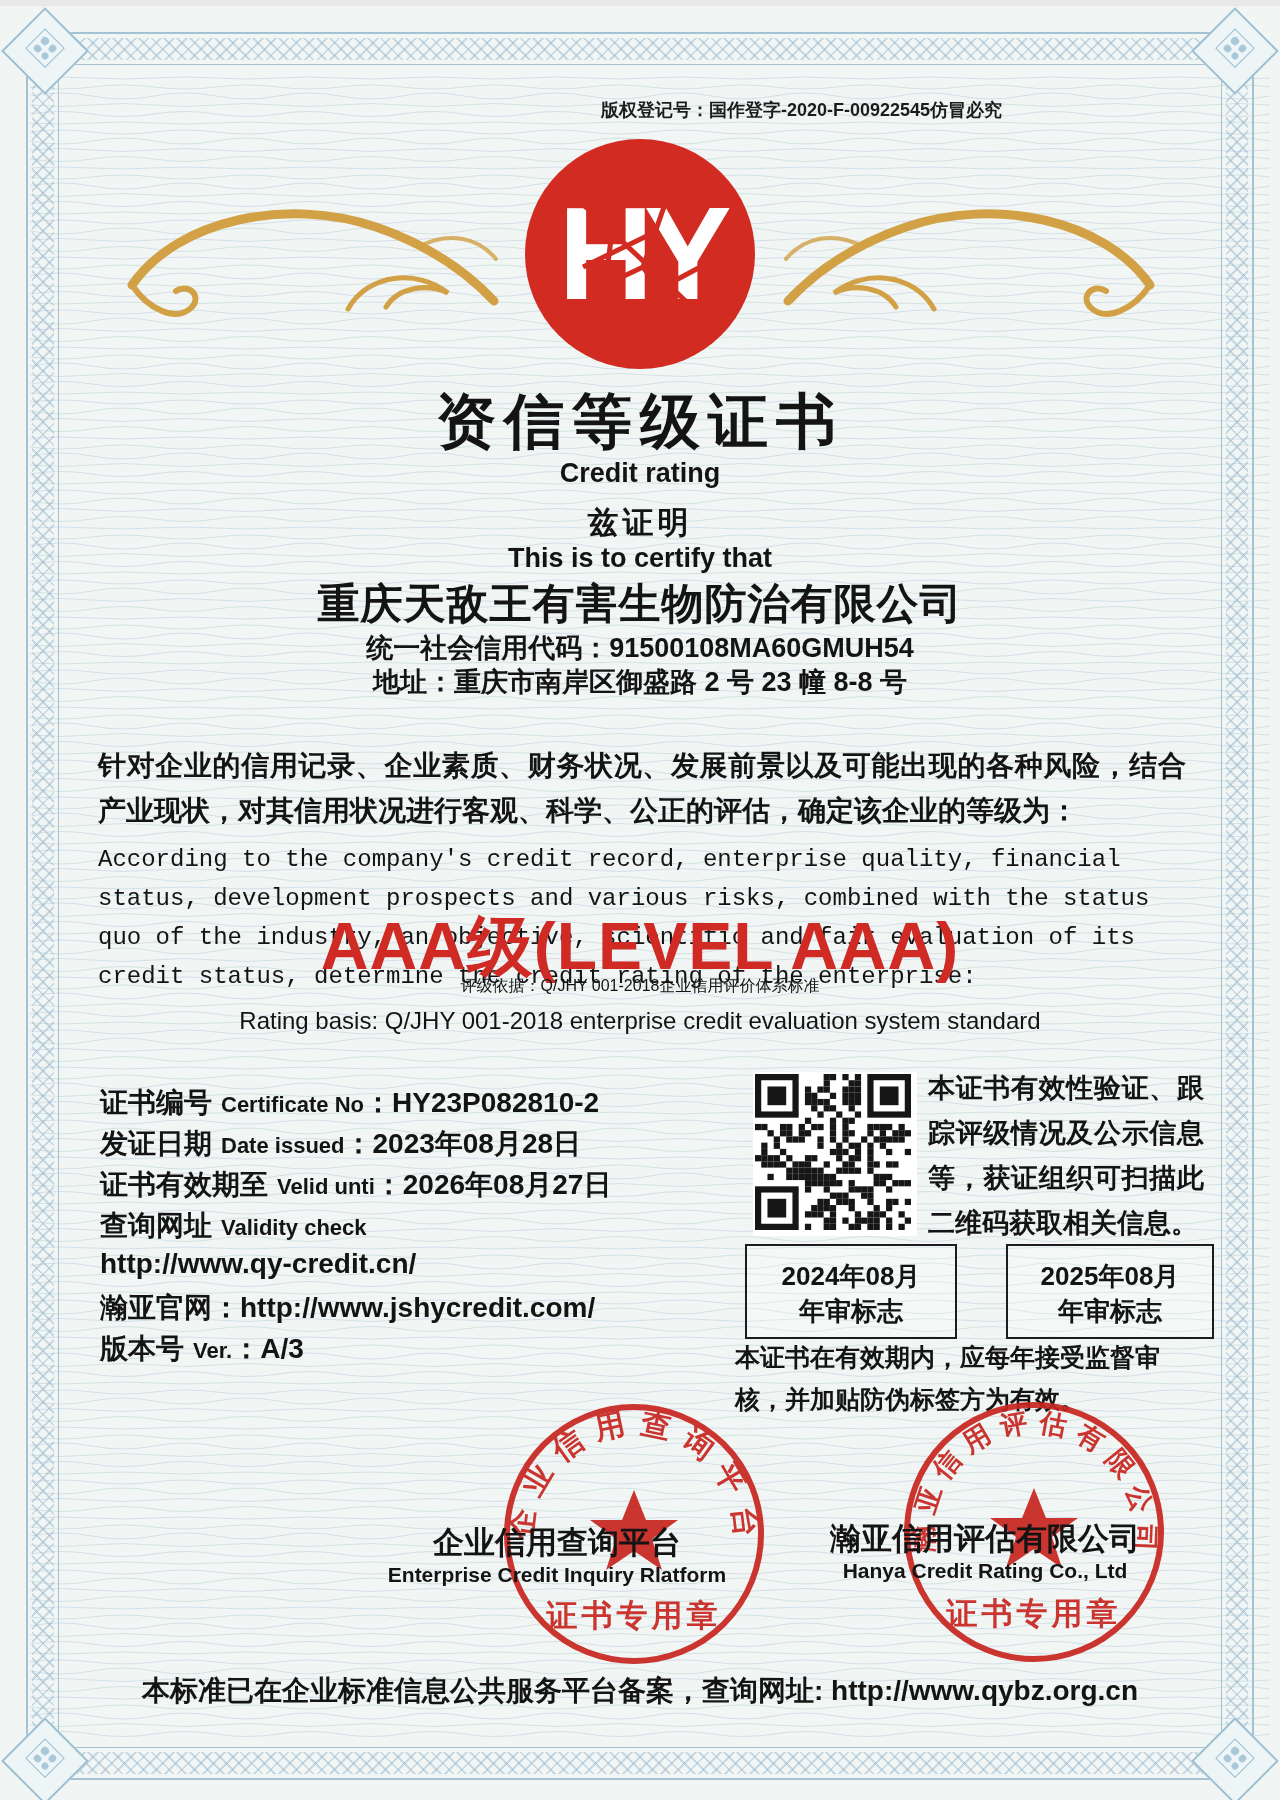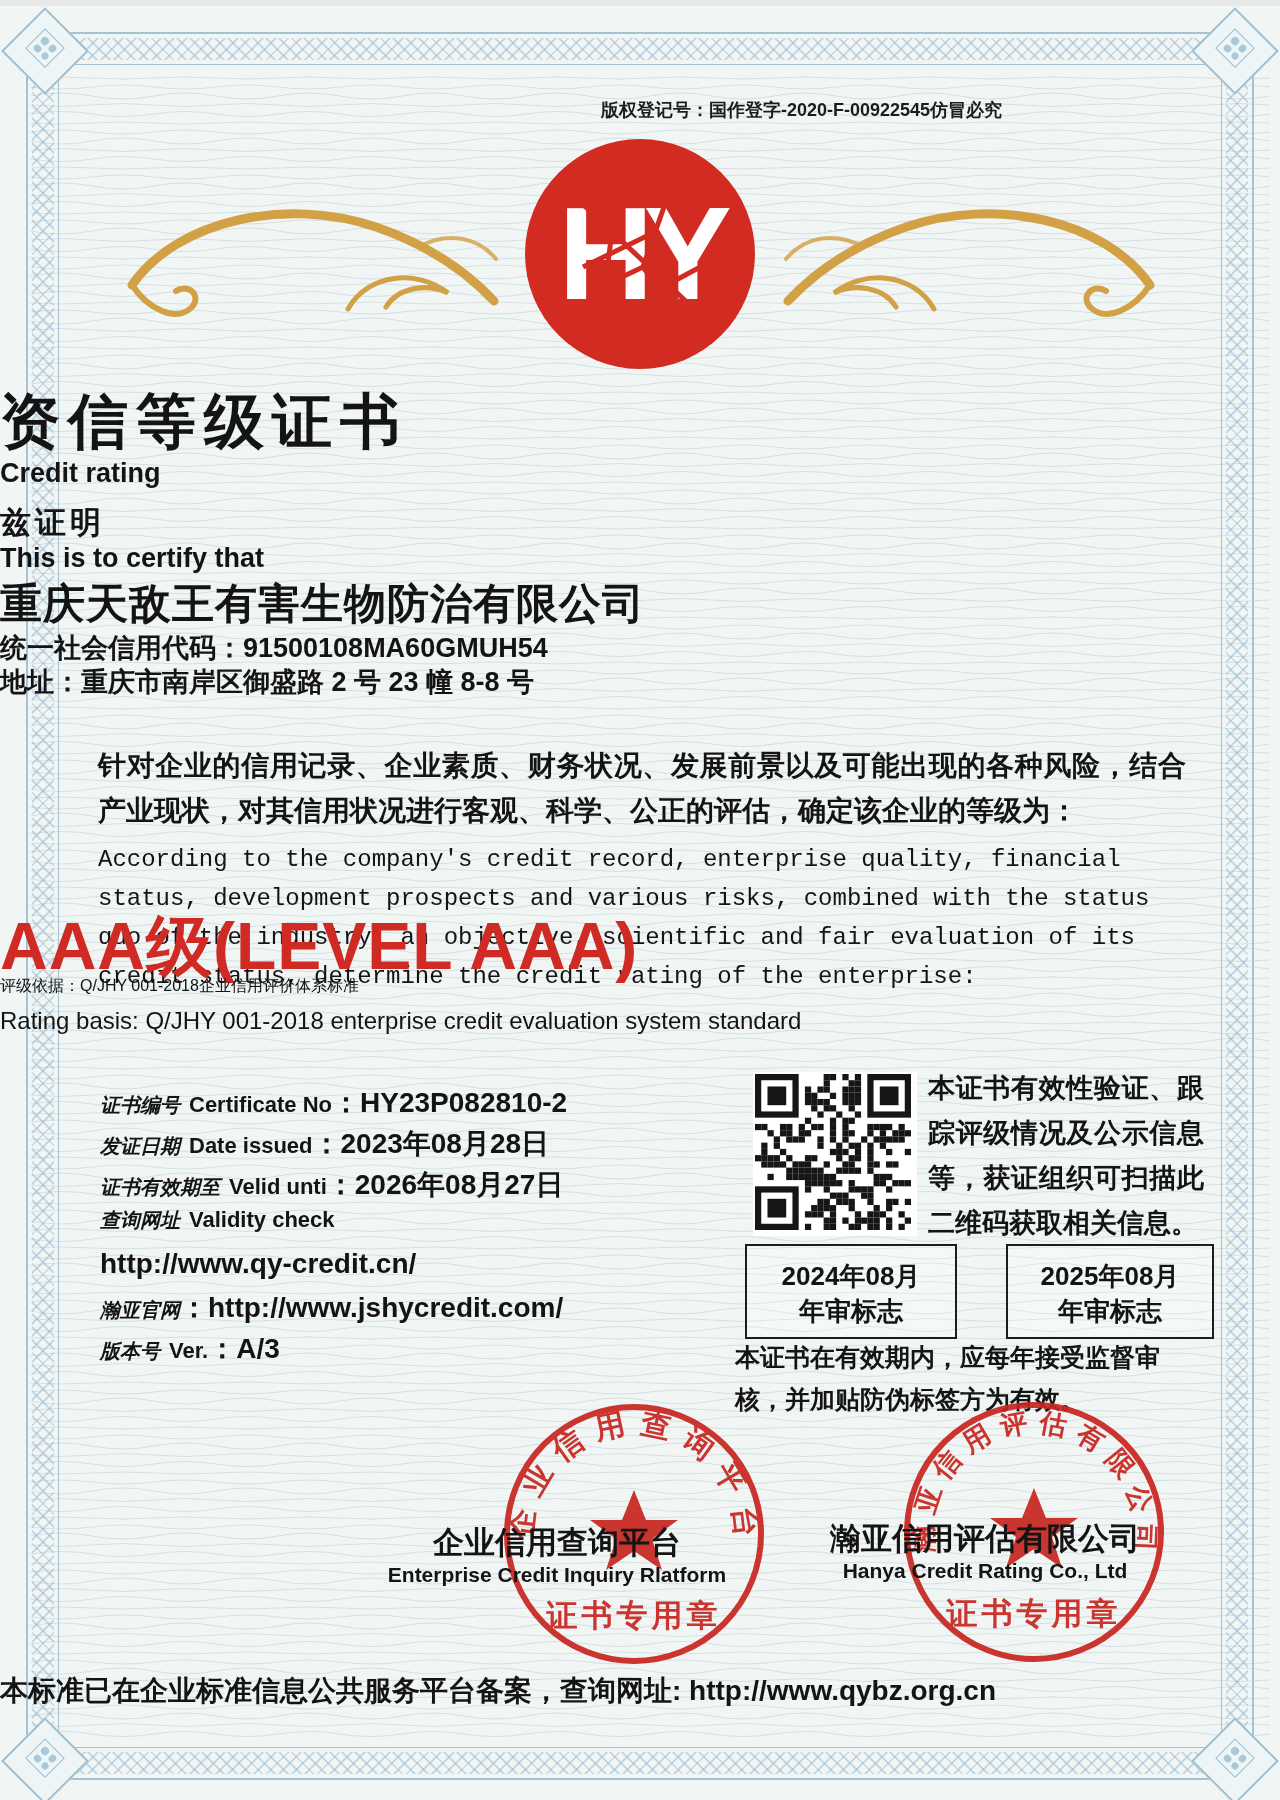--- a/index.html
+++ b/index.html
@@ -20,39 +20,39 @@
   .strip-left{top:32px;bottom:32px;left:32px;width:22px;}
   .strip-right{top:32px;bottom:32px;right:32px;width:22px;}
   .corner{position:absolute;width:58px;height:58px;border:2px solid #9dbfd2;background:#eef5f6;
           transform:rotate(45deg);z-index:2;}
   .corner .inner{position:absolute;left:13px;top:13px;width:28px;height:28px;border:1.5px solid #9dbfd2;
           display:grid;grid-template-columns:1fr 1fr;grid-template-rows:1fr 1fr;gap:3px;padding:4px;box-sizing:border-box;}
   .corner .dot{background:#a9c8d8;border-radius:50%;}
   .c-tl{left:14px;top:14px;} .c-tr{right:14px;top:14px;} .c-bl{left:14px;bottom:14px;} .c-br{right:14px;bottom:14px;}
   
   .abs{position:absolute;z-index:3;}
-  .ctr{left:0;width:100%;text-align:left;}
+  .ctr{left:0;width:100%;text-align:center;}
   .copyright{top:92px;right:278px;font-size:18px;font-weight:600;white-space:nowrap;color:#1c1c1c;}
   .title-cn{top:376px;font-size:60px;font-weight:700;letter-spacing:8px;}
   .title-en{top:452px;font-size:27px;font-weight:600;}
   .certify-cn{top:496px;font-size:31px;font-weight:600;letter-spacing:4px;}
   .certify-en{top:537px;font-size:27px;font-weight:600;}
   .company{top:570px;font-size:42px;font-weight:800;letter-spacing:1px;}
   .code-line{top:624px;font-size:27px;font-weight:600;}
   .addr-line{top:658px;font-size:27px;font-weight:600;}
   .intro{left:98px;width:1088px;top:737px;}
   .intro-cn{font-size:28px;line-height:45px;font-weight:600;text-align:justify;}
   .intro-en{font-size:24px;line-height:39px;margin-top:7px;font-weight:500;font-family:Liberation Mono, monospace;}
   .rating{top:896px;font-size:66px;font-weight:800;letter-spacing:1px;}
   .basis-cn{top:970px;font-size:16px;font-weight:400;}
   .basis-en{top:1001px;font-size:24px;font-weight:500;}
   
   .details{left:100px;top:1078px;width:630px;}
   .d-line{height:41px;display:flex;align-items:baseline;white-space:nowrap;}
-  .d-cn{font-size:20px;font-weight:700;font-style:italic;}
+  .d-cn{font-size:28px;font-weight:700;}
   .d-en{font-size:22px;font-weight:600;margin-left:9px;}
   .d-val{font-size:28px;font-weight:600;}
   
   .qr-box{left:753px;top:1066px;width:160px;height:160px;background:#fff;padding:2px;}
   .qr-text{left:928px;top:1060px;width:276px;font-size:27px;line-height:45px;font-weight:600;text-align:justify;}
   .audit-box{top:1238px;height:78px;border:2.5px solid #1d1d1d;text-align:center;
              font-size:26px;font-weight:600;line-height:35px;padding-top:13px;box-sizing:content-box;background:rgba(255,255,255,.25);}
   .ab1{left:745px;width:208px;} .ab2{left:1006px;width:204px;}
   .audit-note{left:735px;top:1330px;width:468px;font-size:25px;line-height:42px;font-weight:600;text-align:left;}
   

